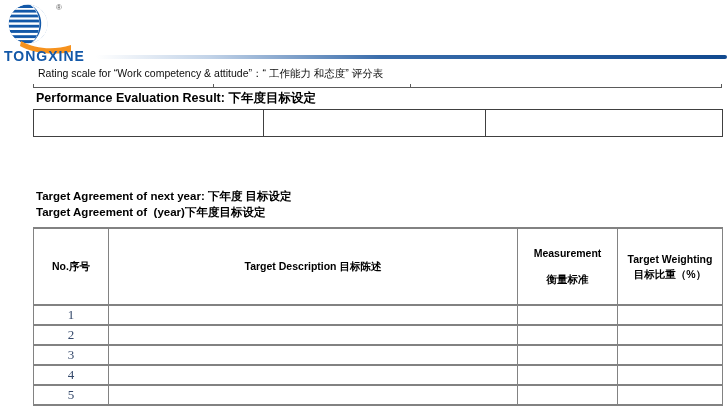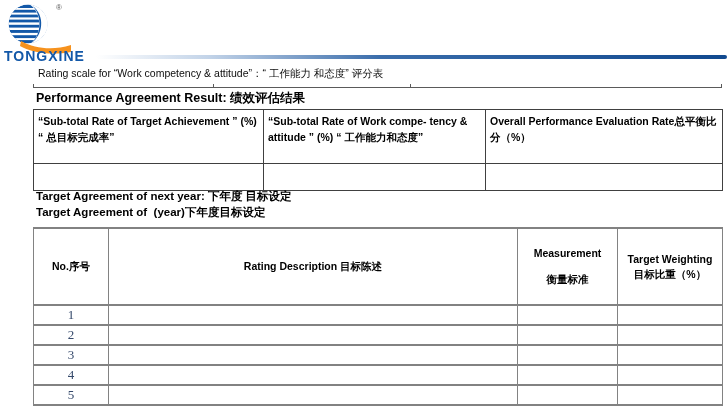--- a/index.html
+++ b/index.html
@@ -103,34 +103,29 @@
 
   <div class="rating-scale">Rating scale for “Work competency &amp; attitude”：“ 工作能力 和态度” 评分表</div>
 
   <div class="top-rule">
     <span class="stub" style="left:0"></span>
     <span class="stub" style="left:180px"></span>
     <span class="stub" style="left:377px"></span>
     <span class="stub" style="left:688px"></span>
   </div>
 
-  <h2 class="perf-heading">Performance Agreement Result: 绩效评估结果</h2>
+  <h2 class="perf-heading">Performance Evaluation Result: 下年度目标设定</h2>
 
   <table class="perf-table">
     <colgroup>
         <col style="width:230px">
         <col style="width:222px">
         <col style="width:237px">
       </colgroup>
     <tbody>
-        <tr>
-      <th>“Sub-total Rate of Target Achievement ” (%) “ 总目标完成率”</th>
-      <th>“Sub-total Rate of Work compe- tency &amp; attitude ” (%) “ 工作能力和态度”</th>
-      <th>Overall Performance Evaluation Rate总平衡比分（%）</th>
-    </tr>
     <tr>
       <td class="fill"></td>
       <td class="fill"></td>
       <td class="fill"></td>
     </tr>
   </tbody>
     </table>
 
   <div class="target-line1">Target Agreement of next year: 下年度 目标设定</div>
   <div class="target-line2">Target Agreement of  (year)下年度目标设定</div>
@@ -138,21 +133,21 @@
   <table class="target-table">
     <colgroup>
         <col style="width:75px">
         <col style="width:409px">
         <col style="width:100px">
         <col style="width:105px">
       </colgroup>
     <tbody>
         <tr>
       <th>No.序号</th>
-      <th>Rating Description 目标陈述</th>
+      <th>Target Description 目标陈述</th>
       <th>
         <div>Measurement</div>
         <div class="stack2">衡量标准</div>
       </th>
       <th>Target Weighting 目标比重（%）</th>
     </tr>
     <tr>
       <td class="rownum">1</td>
       <td></td>
       <td></td>

